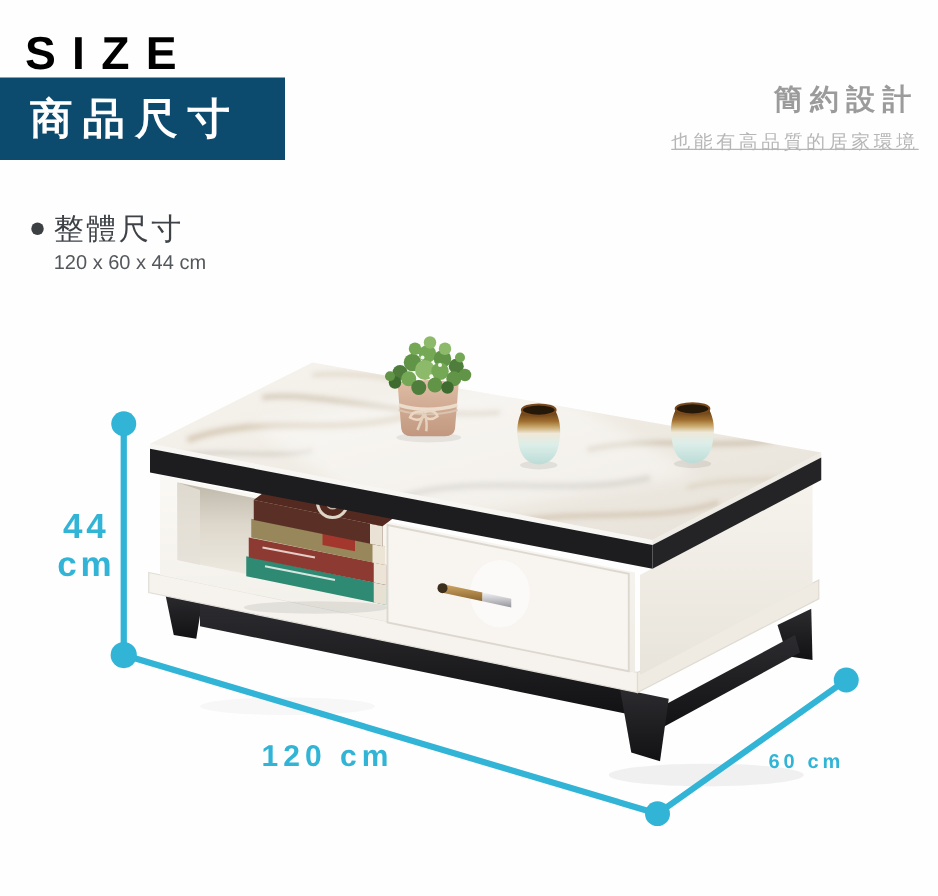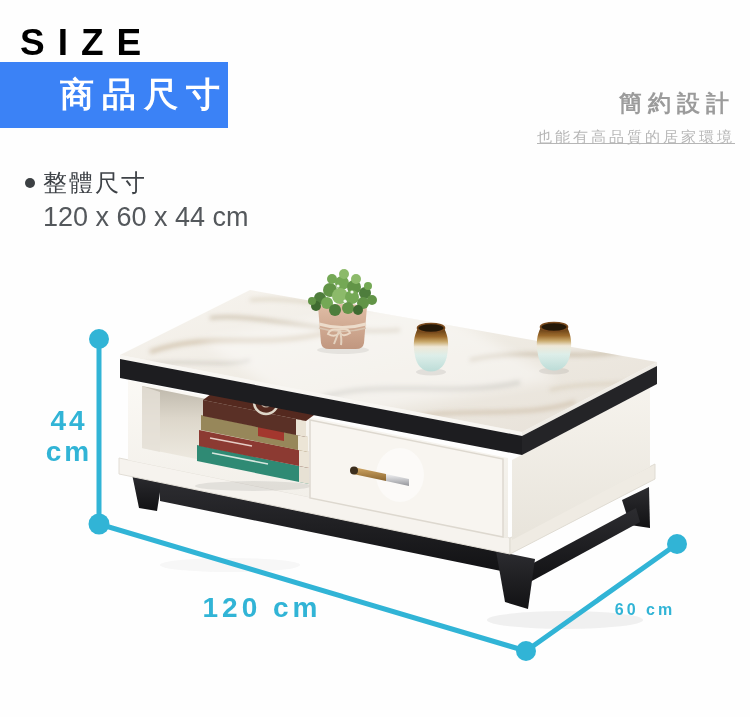--- a/index.html
+++ b/index.html
@@ -10,46 +10,46 @@
   }
   .abs{position:absolute;}
   
   .size-title{
     left:20px;top:22px;
     font-size:37px;font-weight:bold;color:#000000;
     letter-spacing:13px;
   }
   .title-box{
     left:0;top:62px;width:228px;height:66px;
-    background:#3b82f6;display:flex;align-items:center;justify-content:flex-end;
+    background:#0c4a6e;display:flex;align-items:center;
   }
   .title-box span{
     color:#ffffff;font-size:34px;font-weight:bold;
     letter-spacing:8px;padding-left:24px;white-space:nowrap;
   }
-  .tagline{right:15px;top:88px;text-align:right;}
+  .tagline{right:15px;top:64px;text-align:right;}
   .tagline-title{
     font-size:23px;font-weight:bold;color:#9b9b9b;letter-spacing:6px;
   }
   .tagline-sub{
     margin-top:9px;font-size:15px;color:#b6b6b6;letter-spacing:3px;text-decoration:underline;
   }
   
   .spec{left:25px;top:167px;text-align:center;}
   .spec-row{display:flex;align-items:center;}
   .spec-bullet{
     width:10px;height:10px;border-radius:50%;background:#3c4043;
     margin-right:8px;flex:0 0 auto;
   }
   .spec-label{font-size:24px;color:#3e4247;letter-spacing:2px;font-weight:500;}
-  .spec-value{margin-left:18px;margin-top:3px;font-size:27px;color:#54585c;}
+  .spec-value{margin-left:18px;margin-top:3px;font-size:16px;color:#54585c;}
   
   .dim{color:#31b4d6;font-weight:bold;text-align:center;}
   .dim-height{left:36px;top:405px;width:66px;font-size:28px;line-height:1.12;letter-spacing:3px;text-align:center;}
-  .dim-length{left:188px;top:592px;width:148px;font-size:28px;letter-spacing:4px;}
+  .dim-length{left:188px;top:592px;width:148px;font-size:24px;letter-spacing:4px;}
   .dim-depth{left:586px;top:601px;width:118px;font-size:16px;letter-spacing:3px;}
   svg{display:block;}
 </style>
 </head>
 <body>
 
 <svg class="abs" style="left:0;top:0" width="750" height="717" viewBox="0 0 750 717">
   <defs>
     <clipPath id="topClip">
       <polygon points="120,355 250,290 657,362 522,432"></polygon>

